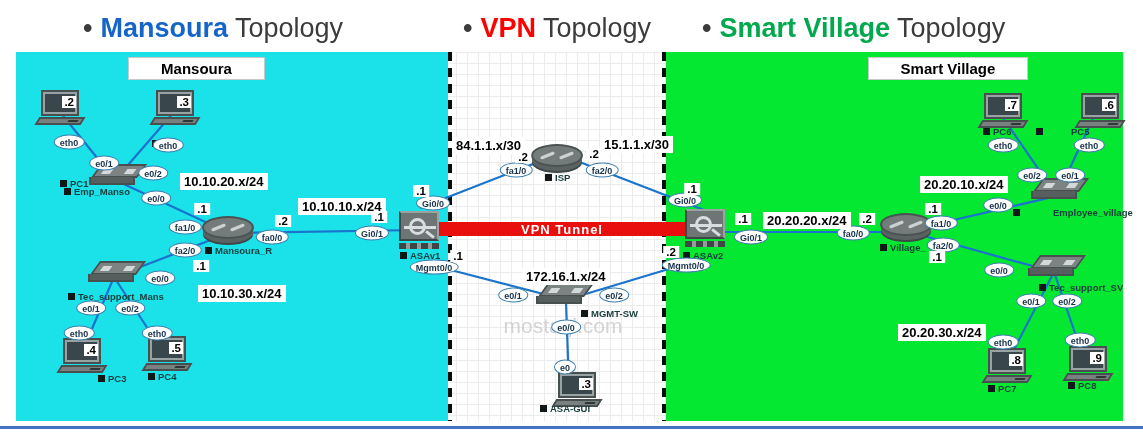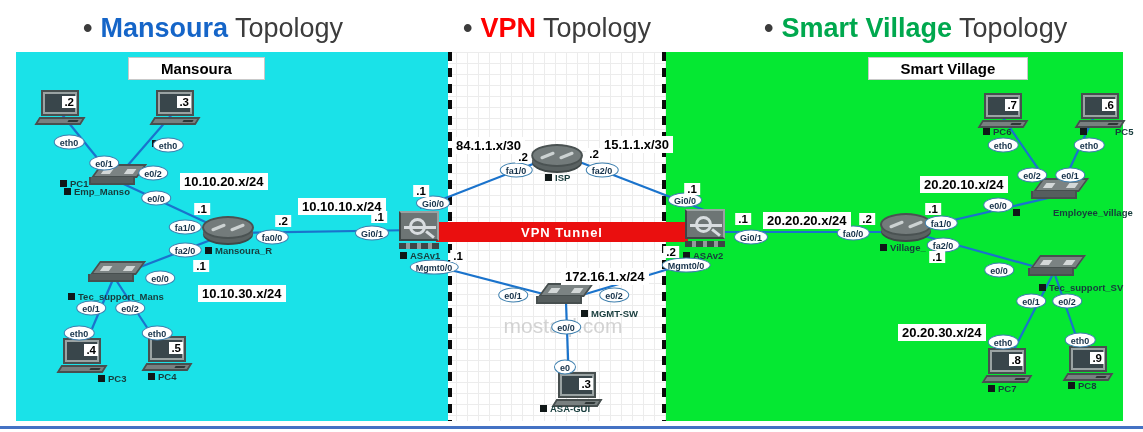--- a/index.html
+++ b/index.html
@@ -28,21 +28,21 @@
   #bottom-rule { position:absolute; left:0; top:426px; width:1143px; height:3px; background:#4472c4; z-index:9; }
 
   .region-title { position:absolute; background:#fff; border:1px solid #c9c9c9; color:#000;
     font-weight:700; font-size:15px; text-align:center; padding:2px 0; z-index:7; }
 
   
   #links { position:absolute; inset:0; z-index:3; }
   #links line { stroke:#1a73cc; stroke-width:2.2; }
 
   
-  #tunnel { position:absolute; left:420px; top:170px; width:252px; height:20px; background:#ea0f0f;
+  #tunnel { position:absolute; left:420px; top:170px; width:252px; height:14px; background:#ea0f0f;
     z-index:4; display:flex; align-items:center; justify-content:center; }
   #tunnel span { color:#fff; font-weight:700; font-size:13px; letter-spacing:1px; white-space:nowrap; }
 
   
   #watermark { position:absolute; left:452px; top:262px; width:190px; text-align:center; z-index:2; color:#c9c9c9; opacity:.8; }
   #watermark .ar { font-size:40px; font-weight:700; line-height:46px; }
   #watermark .dom { font-size:21px; line-height:24px; }
 
   
   .net { position:absolute; background:#fff; color:#000; font-weight:700; font-size:13px;
@@ -88,21 +88,21 @@
   .asa-line { position:absolute; left:3px; top:13px; width:32px; height:3px; background:#d8dde0; }
   .asa-handle { position:absolute; left:24px; top:20px; width:10px; height:3px; background:#d8dde0; transform:rotate(38deg); }
   .asa-grill { position:absolute; left:2px; top:32px; width:40px; height:6px;
     background:repeating-linear-gradient(90deg,#3e4646 0 7px, #949c9c 7px 11px); }
 </style>
 </head>
 <body>
 
 <div class="hdr" style="left:83px;"><span class="bullet">•</span><span class="hl c-blue">Mansoura</span> <span>Topology</span></div>
 <div class="hdr" style="left:463px;"><span class="bullet">•</span><span class="hl c-red">VPN</span> <span>Topology</span></div>
-<div class="hdr" style="left:764px;"><span class="bullet">•</span><span class="hl c-green">Smart Village</span> <span>Topology</span></div>
+<div class="hdr" style="left:702px;"><span class="bullet">•</span><span class="hl c-green">Smart Village</span> <span>Topology</span></div>
 
 <div id="diagram">
 
   <div class="panel" id="panel-mansoura"></div>
   <div class="panel" id="panel-sv"></div>
   <div class="dashline" id="dash-left"></div>
   <div class="dashline" id="dash-right"></div>
 
   <div id="watermark">
     <div class="dom">mostaql.com</div>
@@ -331,21 +331,21 @@
     </div>
 
   <div class="dev" style="left:1059px;top:41px;">
       <div class="pc-icon">
         <div class="pc-mon">
           <span class="pc-host">.6</span>
         </div>
         <div class="pc-base"></div>
       </div>
     </div>
-  <div class="devname" style="left:1064px;top:74px;gap:28px;">
+  <div class="devname" style="left:1020px;top:74px;gap:28px;">
       <span class="sq"></span>
       <span>PC5</span>
     </div>
 
   <div class="dev" style="left:966px;top:296px;">
       <div class="pc-icon">
         <div class="pc-mon">
           <span class="pc-host">.8</span>
         </div>
         <div class="pc-base"></div>
@@ -406,21 +406,21 @@
   <span class="bub" style="left:987px;top:93px;">eth0</span>
   <span class="bub" style="left:1073px;top:93px;">eth0</span>
   <span class="bub" style="left:987px;top:290px;">eth0</span>
   <span class="bub" style="left:1064px;top:288px;">eth0</span>
 
   <span class="net" style="left:164px;top:121px;">10.10.20.x/24</span>
   <span class="net" style="left:282px;top:146px;">10.10.10.x/24</span>
   <span class="net" style="left:182px;top:233px;">10.10.30.x/24</span>
   <span class="net" style="left:436px;top:85px;">84.1.1.x/30</span>
   <span class="net" style="left:584px;top:84px;">15.1.1.x/30</span>
-  <span class="net" style="left:506px;top:216px;margin-left:39px;">172.16.1.x/24</span>
+  <span class="net" style="left:506px;top:216px;">172.16.1.x/24</span>
   <span class="net" style="left:747px;top:160px;">20.20.20.x/24</span>
   <span class="net" style="left:904px;top:124px;">20.20.10.x/24</span>
   <span class="net" style="left:882px;top:272px;">20.20.30.x/24</span>
 
   <span class="pt" style="left:186px;top:157px;">.1</span>
   <span class="pt" style="left:267px;top:169px;">.2</span>
   <span class="pt" style="left:363px;top:165px;">.1</span>
   <span class="pt" style="left:185px;top:214px;">.1</span>
   <span class="pt" style="left:405px;top:139px;">.1</span>
   <span class="pt" style="left:442px;top:204px;">.1</span>

